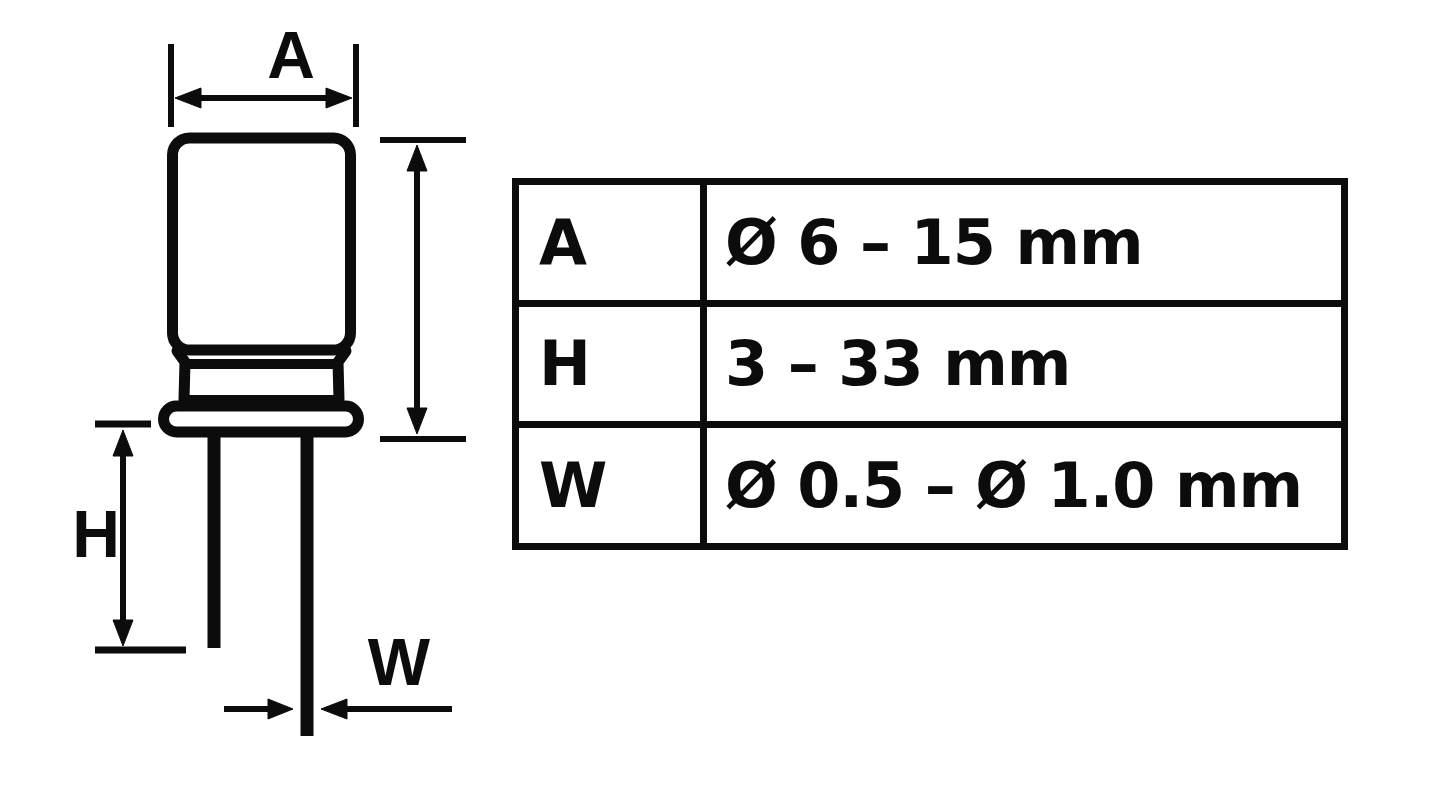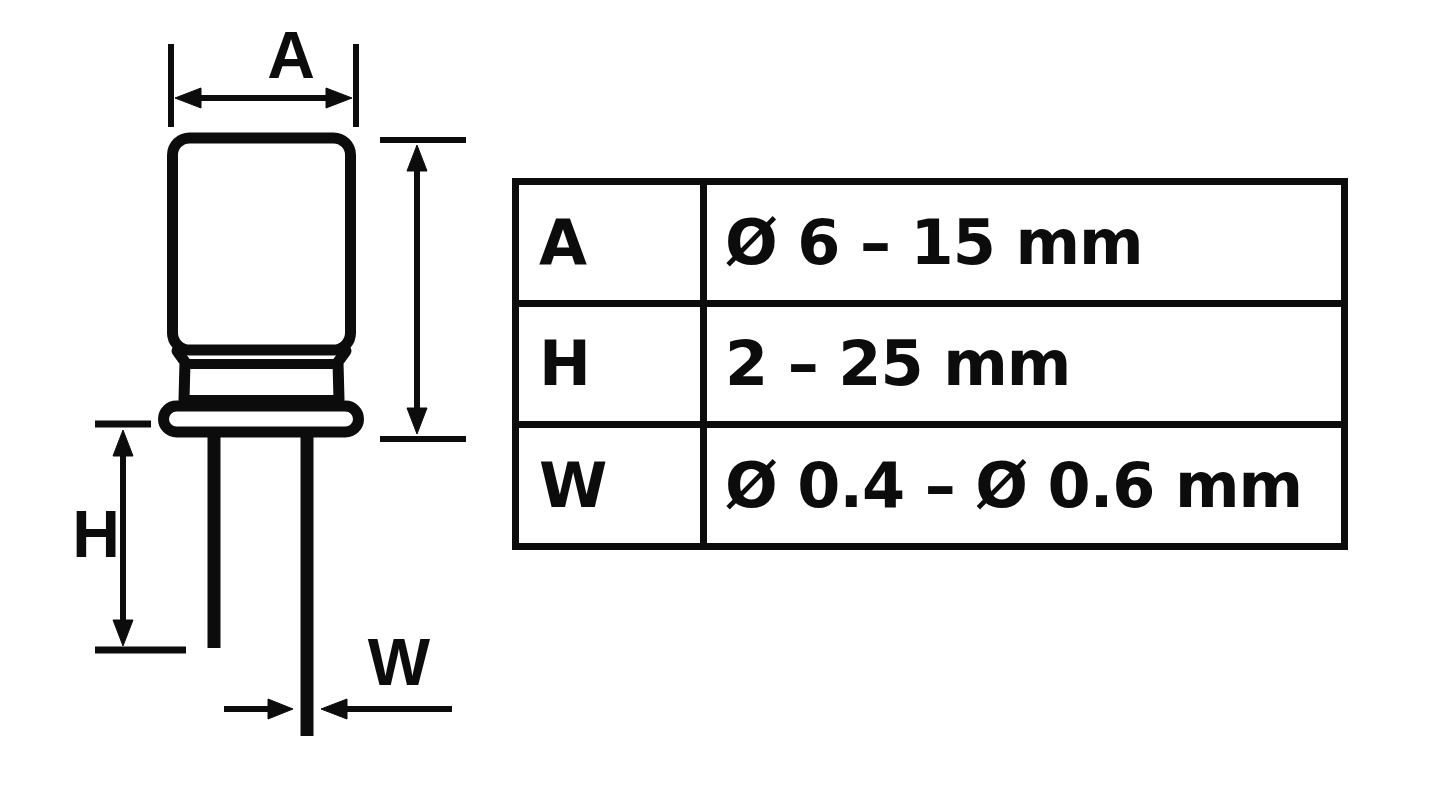--- a/index.html
+++ b/index.html
@@ -107,22 +107,22 @@
   <div class="dim-label label-w">W</div>
 
   <table class="spec-table">
     <tbody>
       <tr>
         <td class="param-cell">A</td>
         <td class="value-cell">Ø 6 – 15 mm</td>
       </tr>
       <tr>
         <td class="param-cell">H</td>
-        <td class="value-cell">2 – 25 mm</td>
+        <td class="value-cell">3 – 33 mm</td>
       </tr>
       <tr>
         <td class="param-cell">W</td>
-        <td class="value-cell">Ø 0.4 – Ø 0.6 mm</td>
+        <td class="value-cell">Ø 0.5 – Ø 1.0 mm</td>
       </tr>
     </tbody>
   </table>
 
 </div>
 
 </body></html>

